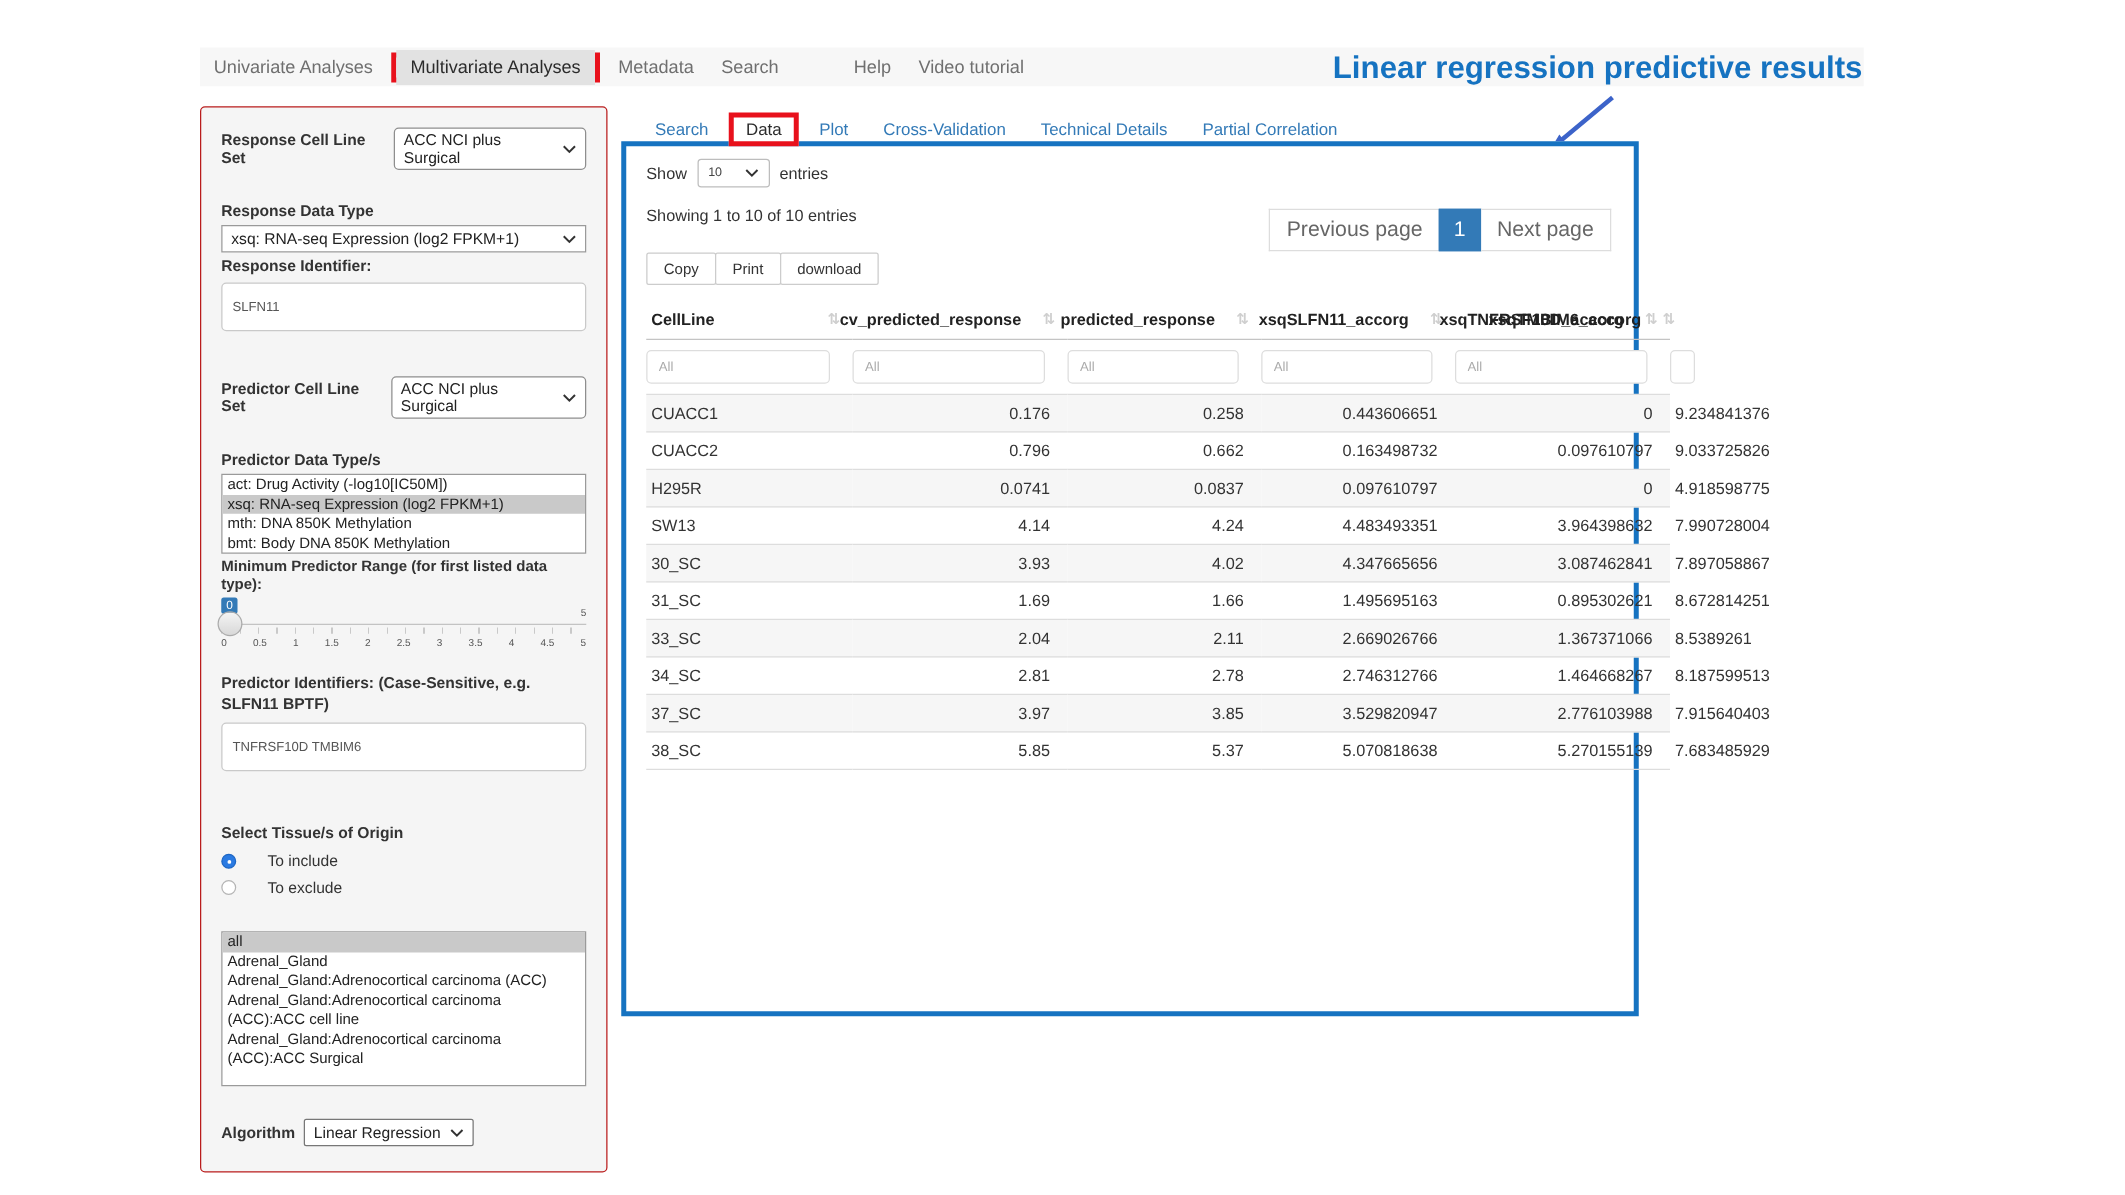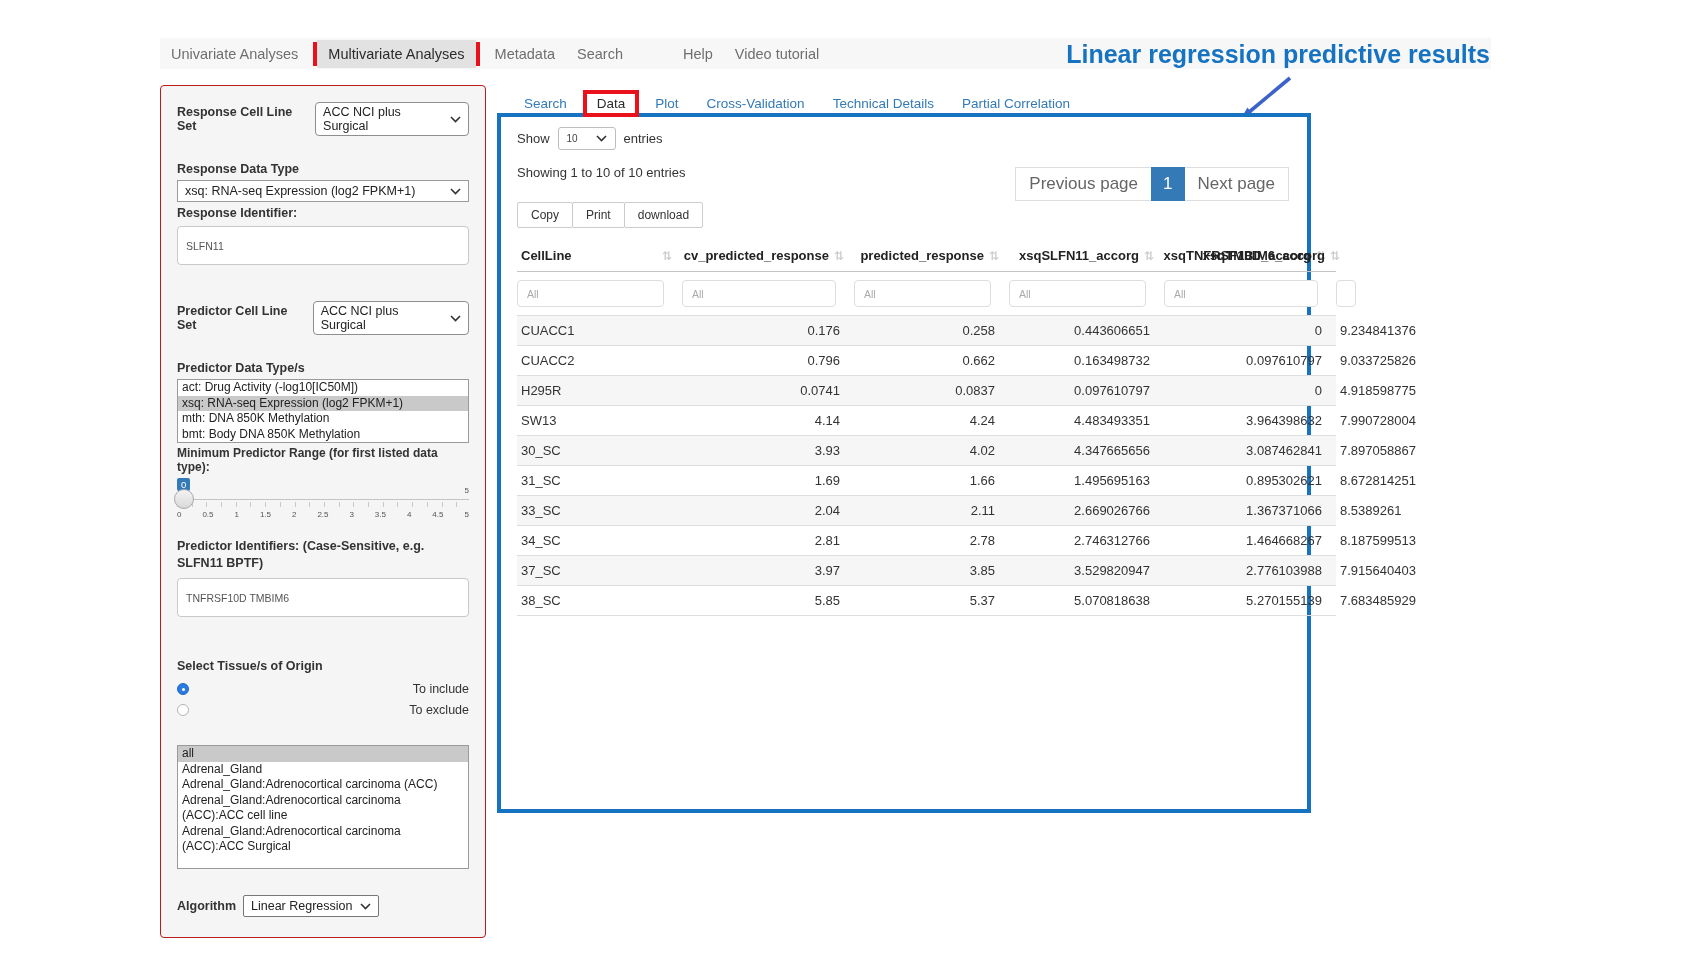--- a/index.html
+++ b/index.html
@@ -45,21 +45,21 @@
   .slider-max { position:absolute; right:0; top:8px; font-size:8px; color:#555; }
   .slider-track { position:absolute; left:0; right:0; top:21px; height:1px; background:#c3c3c3; }
   .slider-ticks { position:absolute; left:0; right:0; top:24px; height:5px;
     background:repeating-linear-gradient(to right,#c9c9c9 0 1px,transparent 1px 14.7px); }
   .slider-handle { position:absolute; left:-3px; top:11px; width:20px; height:20px; border-radius:50%;
     background:linear-gradient(#f4f4f4,#d8d8d8); border:1px solid #aaa; cursor:pointer; }
   .slider-labels { position:absolute; left:0; right:0; top:32px; display:flex;
     justify-content:space-between; font-size:8px; color:#555; }
 
   
-  .radio-row { display:flex; align-items:center; gap:25px; margin-bottom:7px; cursor:pointer;justify-content:space-between; }
+  .radio-row { display:flex; align-items:center; gap:25px; margin-bottom:7px; cursor:pointer; }
   .radio { width:12px; height:12px; border-radius:50%; flex:none; }
   .radio.on { background:#2a7ae2; border:1px solid #1d66c4; position:relative; }
   .radio.on::after { content:""; position:absolute; left:3.5px; top:3.5px; width:3px; height:3px;
     border-radius:50%; background:#fff; }
   .radio.off { background:#fff; border:1px solid #b5b5b5; }
 
   .mt4{margin-top:4px}.mt8{margin-top:8px}.mt26{margin-top:26px}.mb2{margin-bottom:2px}.mb4{margin-bottom:4px}
   .mb6{margin-bottom:6px}
 
   
@@ -85,21 +85,21 @@
   .page-btn.next { border-left:none; }
   .page-btn.current { background:#337ab7; border-color:#337ab7; color:#fff; padding:6px 11px; }
 
   .export-row { margin-top:22px; display:flex; }
   .export-btn { border:1px solid #ccc; background:#fff; color:#333; font-size:12px;
     padding:5px 13px; cursor:pointer; margin-right:-1px; border-radius:2px; }
 
   table.dt { margin-top:12px; width:100%; border-collapse:collapse; table-layout:fixed; font-size:13px; }
   .dt th { font-weight:bold; color:#222; padding:8px 10px 8px 4px; vertical-align:middle;
     border-bottom:1px solid #c4c4c4; cursor:pointer; }
-  .dt th .th-inner { display:flex; align-items:center; gap:5px; }
+  .dt th .th-inner { display:flex; gap:17px; }
   .dt th.num .th-inner { justify-content:flex-end; }
   .dt th.txt .th-inner { justify-content:space-between; }
   .sort-icon { color:#cfcfcf; font-size:12px; font-family:"DejaVu Sans",sans-serif; }
   .sort-icon::after { content:"⇅"; }
   .dt .filter-cell { padding:8px 18px 8px 0; }
   .dt .filter-cell input { width:100%; height:27px; border:1px solid #ddd; border-radius:4px;
     padding:0 9px; font-size:10.5px; color:#444;
     font-family:"Liberation Sans","DejaVu Sans",sans-serif; }
   .dt .filter-cell input::placeholder { color:#aaa; }
   .dt td { padding:7px 10px 7px 4px; border-top:1px solid #ddd; color:#333; }

